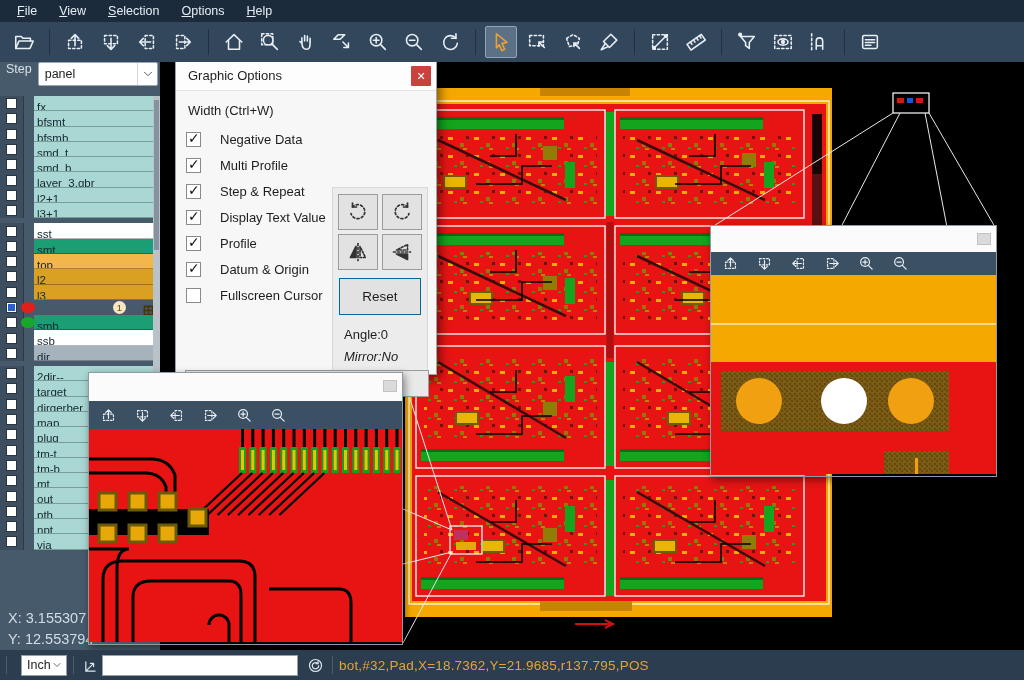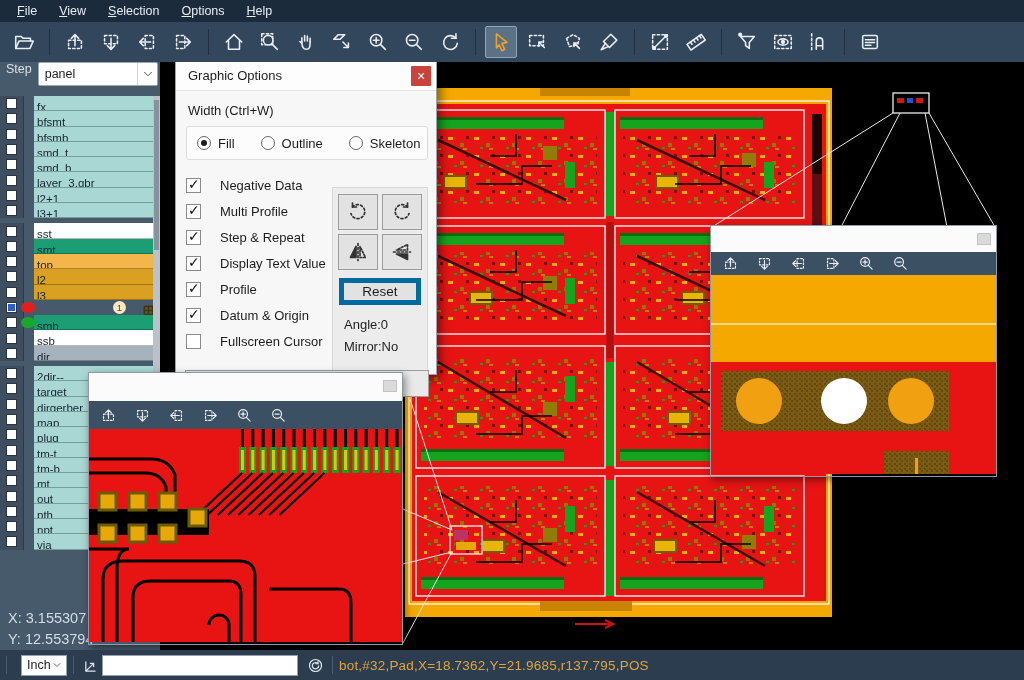--- a/index.html
+++ b/index.html
@@ -99,24 +99,24 @@
   .chk-col{width:150px;}
   .chk-row{display:flex;align-items:center;gap:19px;height:26px;}
   .cbox{width:15px;height:15px;background:#fff;border:1px solid #8a8a8a;position:relative;flex:0 0 15px;}
   .chk-row.checked .cbox::after{content:"✓";position:absolute;left:1px;top:-3px;font-size:14px;color:#111;font-weight:bold;}
   .dlg-right{position:absolute;right:8px;top:96px;width:96px;height:196px;background:#ececec;
              border:1px solid #d8d8d8;padding:6px 5px;}
   .tf-grid{display:grid;grid-template-columns:40px 40px;grid-gap:4px;justify-content:center;}
   .tfbtn{width:40px;height:36px;background:#e2e2e2;border:1px solid #9c9c9c;display:flex;
          align-items:center;justify-content:center;color:#333;}
   .tfbtn svg{width:24px;height:24px;}
-  .reset-btn{margin:8px auto 0;width:82px;height:27px;background:#e2e2e2;border:5px solid #0369a1;
+  .reset-btn{margin:8px auto 0;width:82px;height:37px;background:#e2e2e2;border:1px solid #0369a1;
              display:flex;align-items:center;justify-content:center;font-size:13.5px;}
   .dlg-angle{margin:12px 0 4px 6px;}
-  .dlg-mirror{margin:0 0 3px 6px;line-height:22px;}
+  .dlg-mirror{margin:0 0 3px 6px;line-height:22px;font-style:italic;}
   .close-btn{position:absolute;left:9px;top:279px;width:244px;height:27px;background:#e9e9e9;
              border:1px solid #9c9c9c;display:flex;align-items:center;justify-content:center;font-size:13.5px;}
 </style>
 </head>
 <body>
 
 <div class="app">
 
   <div class="menubar">
 
@@ -846,37 +846,20 @@
     </div>
   </div>
 
   <div class="dialog">
     <div class="dlg-title">
       <span>Graphic Options</span>
       <div class="dlg-close">✕</div>
     </div>
     <div class="dlg-body">
       <div class="dlg-width-label">Width (Ctrl+W)</div>
-      <div class="radio-box">
-
-          <div class="radio sel">
-            <div class="rdot"></div>
-            <span>Fill</span>
-          </div>
-
-          <div class="radio">
-            <div class="rdot"></div>
-            <span>Outline</span>
-          </div>
-
-          <div class="radio">
-            <div class="rdot"></div>
-            <span>Skeleton</span>
-          </div>
-        </div>
       <div class="chk-col">
 
           <div class="chk-row checked">
             <div class="cbox"></div>
             <span>Negative Data</span>
           </div>
 
           <div class="chk-row checked">
             <div class="cbox"></div>
             <span>Multi Profile</span>

